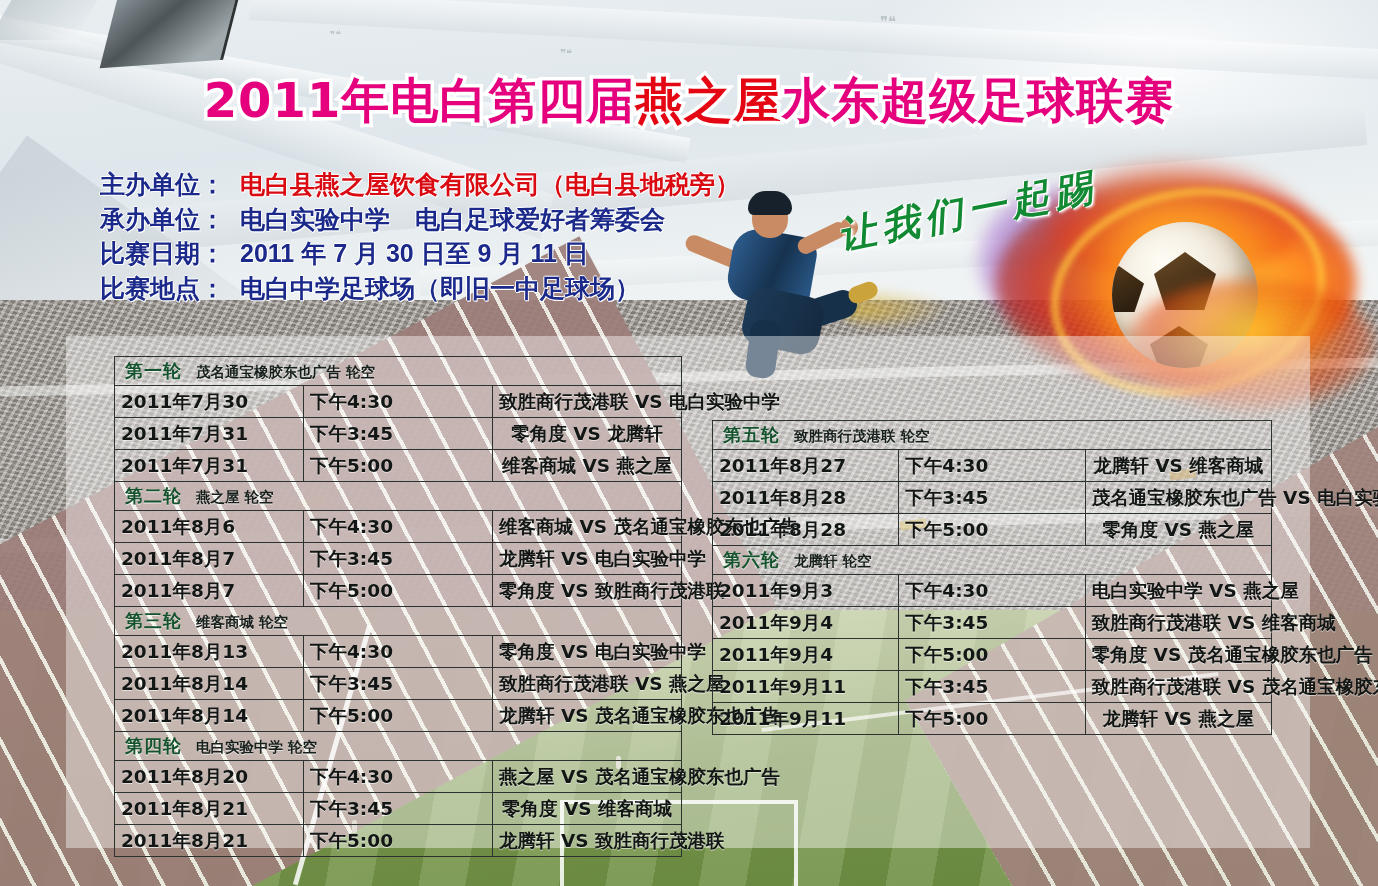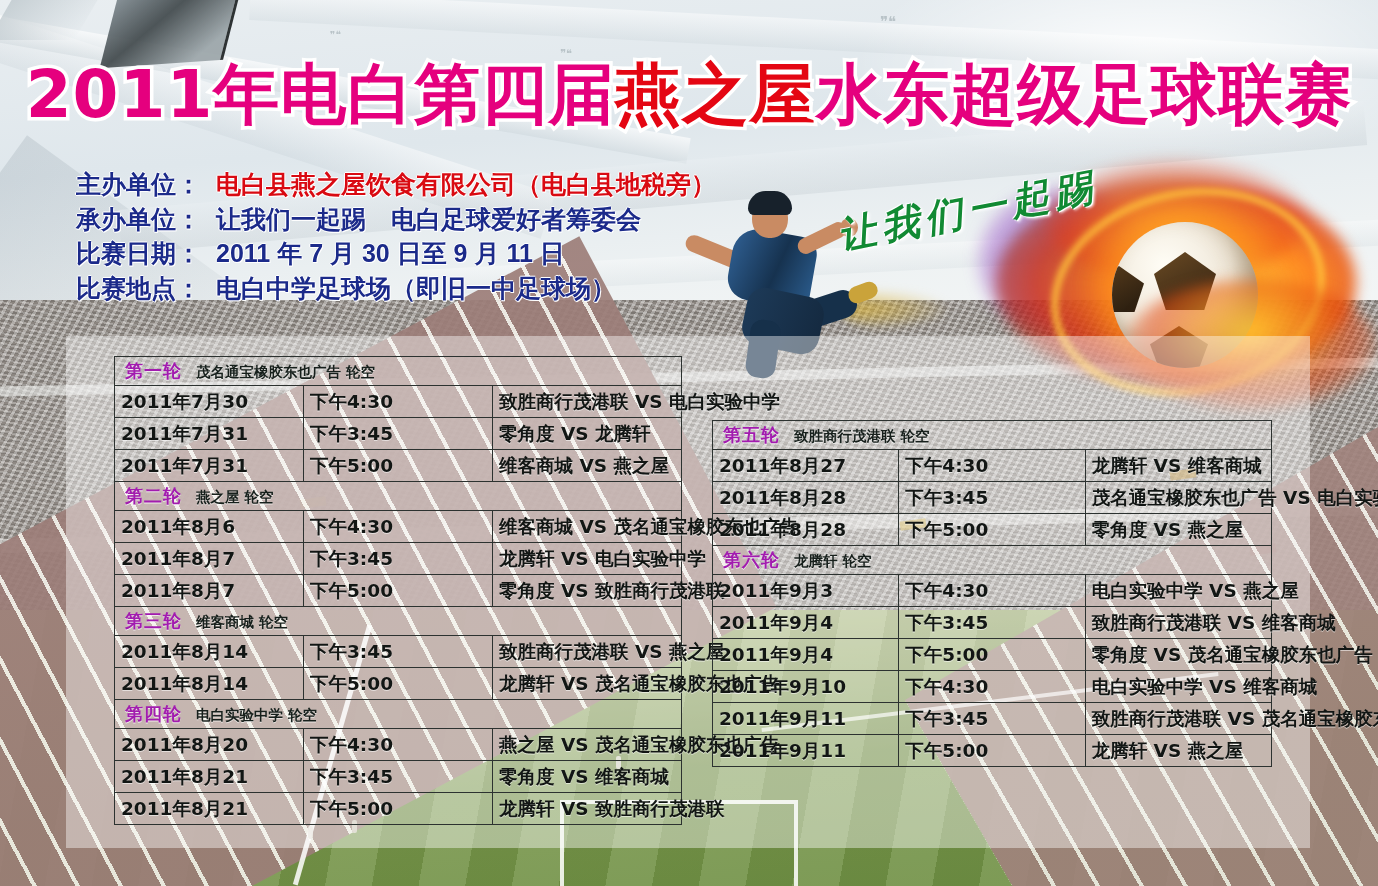--- a/index.html
+++ b/index.html
@@ -151,41 +151,42 @@
     font-size:38px;font-weight:700;color:#118a33;
     letter-spacing:6px;
     transform:rotate(-11deg);
     text-shadow:1px 1px 0 #fff,-1px -1px 0 #fff,2px 2px 3px rgba(255,255,255,.9);
     font-style:italic;
     white-space:nowrap;
   }
 
   
   .title{
-    position:absolute;left:0;top:62px;width:1378px;text-align:center;
-    font-size:66px;font-weight:900;line-height:1;
+    position:absolute;left:0;top:76px;width:1378px;text-align:center;
+    font-size:48px;font-weight:900;line-height:1;
     letter-spacing:1px;
     white-space:nowrap;
     font-family:"DejaVu Sans","Liberation Sans",sans-serif;
   }
   .title span{
     -webkit-text-stroke:7px #ffffff;
     paint-order:stroke fill;
     text-shadow:0 0 1px #fff;
   }
   .t-pink{color:#e5007e;}
   .t-red{color:#e40613;}
 
   
   .info{position:absolute;left:76px;top:168px;line-height:1.30;}
   .info-row{display:flex;align-items:baseline;white-space:nowrap;margin-bottom:2px;}
   .info-lbl{
     color:#1b2a8a;font-size:25px;font-weight:900;letter-spacing:0px;
     text-shadow:1px 1px 0 #fff,-1px 0 0 #fff,0 -1px 0 #fff,0 1px 0 #fff;
     min-width:140px;
+    margin-left:24px;
   }
   .info-val{font-size:25px;font-weight:900;letter-spacing:0px;
     text-shadow:1px 1px 0 #fff,-1px 0 0 #fff,0 -1px 0 #fff,0 1px 0 #fff;}
   .v-red{color:#d90a12;}
   .v-blue{color:#1b2a8a;}
 
   
   .panel{
     position:absolute;left:66px;top:336px;width:1244px;height:512px;
     background:rgba(255,255,255,.42);
@@ -206,27 +207,27 @@
     color:#121614;
     vertical-align:middle;
     text-shadow:0 1px 0 rgba(255,255,255,.55);
     font-family:"DejaVu Sans","Liberation Sans",sans-serif;
   }
   tr.round-row td{
     height:28px;
     padding-left:10px;
     font-size:15px;
   }
-  .round-name{color:#a21caf;font-weight:900;font-size:18px;letter-spacing:1px;
+  .round-name{color:#14532d;font-weight:900;font-size:18px;letter-spacing:1px;
     text-shadow:0 1px 0 rgba(255,255,255,.7);}
   .round-bye{color:#17201c;font-weight:700;font-size:14.5px;margin-left:14px;
     text-shadow:0 1px 0 rgba(255,255,255,.6);}
   td.c-date{width:168px;white-space:nowrap;}
   td.c-time{width:104px;white-space:nowrap;}
-  td.c-match{white-space:nowrap;}
+  td.c-match{white-space:nowrap;text-align:center;}
   .left td.c-date{width:150px;}
   .left td.c-time{width:100px;}
   .right td.c-date{width:136px;}
   .right td.c-time{width:90px;}
   .m-small{font-size:17px;}
 
   
   .thanks{
     position:absolute;left:706px;top:788px;
     font-size:35px;font-weight:900;color:#cc1216;
@@ -309,21 +310,21 @@
     <span class="t-pink">2011年电白第四届</span><span class="t-red">燕之屋</span><span class="t-pink">水东超级足球联赛</span>
   </div>
 
   <div class="info">
     <div class="info-row">
       <span class="info-lbl">主办单位：</span>
       <span class="info-val v-red">电白县燕之屋饮食有限公司（电白县地税旁）</span>
     </div>
     <div class="info-row">
       <span class="info-lbl">承办单位：</span>
-      <span class="info-val v-blue">让我们一起踢　电白足球爱好者筹委会</span>
+      <span class="info-val v-blue">电白实验中学　电白足球爱好者筹委会</span>
     </div>
     <div class="info-row">
       <span class="info-lbl">比赛日期：</span>
       <span class="info-val v-blue">2011 年 7 月 30 日至 9 月 11 日</span>
     </div>
     <div class="info-row">
       <span class="info-lbl">比赛地点：</span>
       <span class="info-val v-blue">电白中学足球场（即旧一中足球场）</span>
     </div>
   </div>
@@ -366,20 +367,25 @@
           </tr>
           <tr>
             <td class="c-date">2011年8月7</td>
             <td class="c-time">下午5:00</td>
             <td class="c-match">零角度  VS  致胜商行茂港联</td>
           </tr>
           <tr class="round-row">
             <td colspan="3"><span class="round-name">第三轮</span><span class="round-bye">维客商城 轮空</span></td>
           </tr>
           <tr>
+            <td class="c-date">2011年8月13</td>
+            <td class="c-time">下午4:30</td>
+            <td class="c-match">零角度  VS  电白实验中学</td>
+          </tr>
+          <tr>
             <td class="c-date">2011年8月14</td>
             <td class="c-time">下午3:45</td>
             <td class="c-match">致胜商行茂港联  VS  燕之屋</td>
           </tr>
           <tr>
             <td class="c-date">2011年8月14</td>
             <td class="c-time">下午5:00</td>
             <td class="c-match">龙腾轩  VS  茂名通宝橡胶东也广告</td>
           </tr>
           <tr class="round-row">
@@ -437,25 +443,20 @@
             <td class="c-date">2011年9月4</td>
             <td class="c-time">下午3:45</td>
             <td class="c-match">致胜商行茂港联  VS  维客商城</td>
           </tr>
           <tr>
             <td class="c-date">2011年9月4</td>
             <td class="c-time">下午5:00</td>
             <td class="c-match">零角度  VS  茂名通宝橡胶东也广告</td>
           </tr>
           <tr>
-            <td class="c-date">2011年9月10</td>
-            <td class="c-time">下午4:30</td>
-            <td class="c-match">电白实验中学  VS  维客商城</td>
-          </tr>
-          <tr>
             <td class="c-date">2011年9月11</td>
             <td class="c-time">下午3:45</td>
             <td class="c-match m-small">致胜商行茂港联  VS  茂名通宝橡胶东也广告</td>
           </tr>
           <tr>
             <td class="c-date">2011年9月11</td>
             <td class="c-time">下午5:00</td>
             <td class="c-match">龙腾轩  VS  燕之屋</td>
           </tr>
         </tbody>

